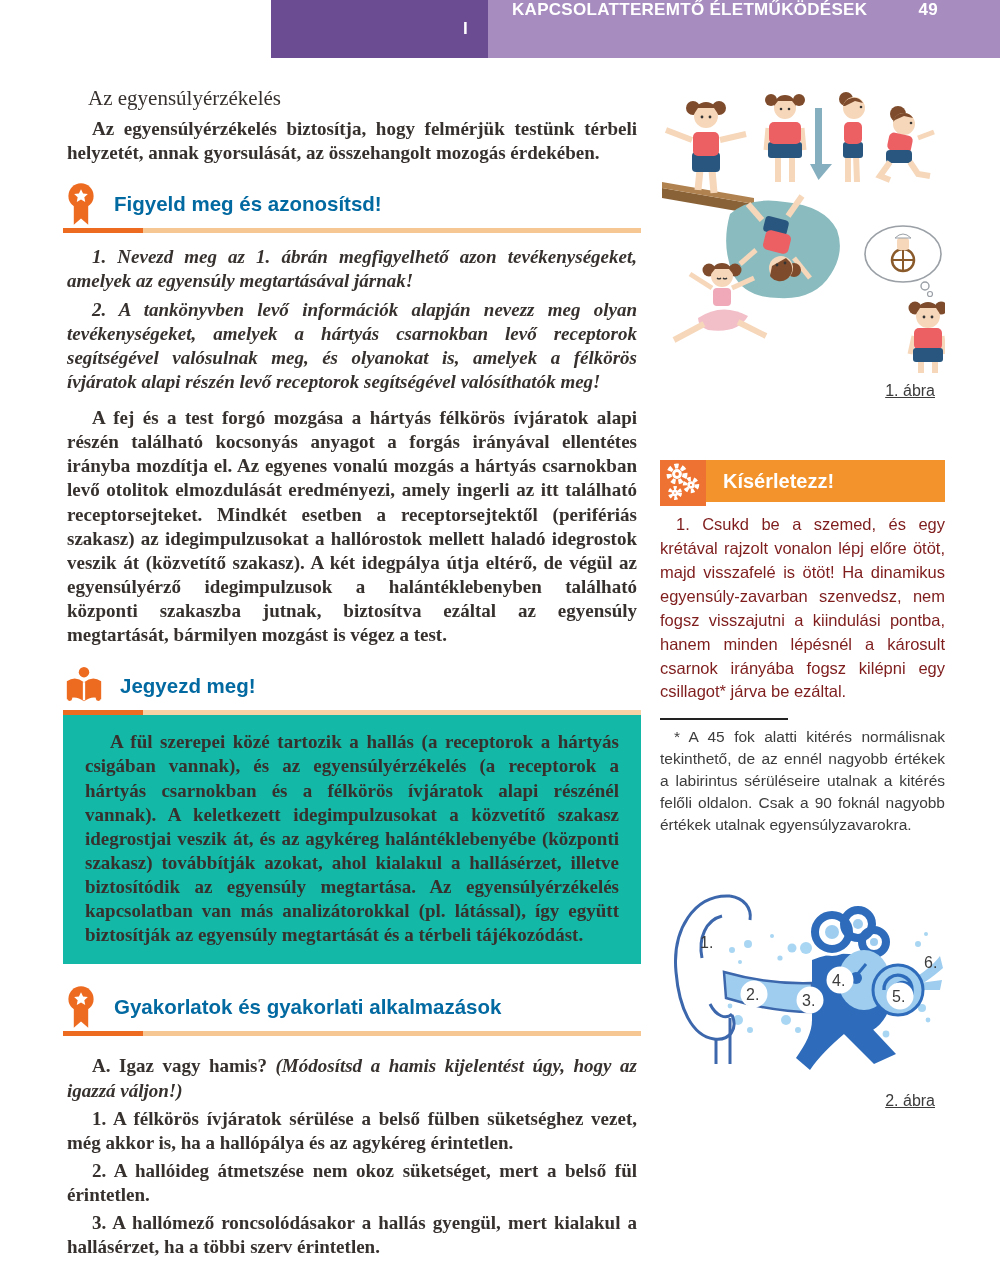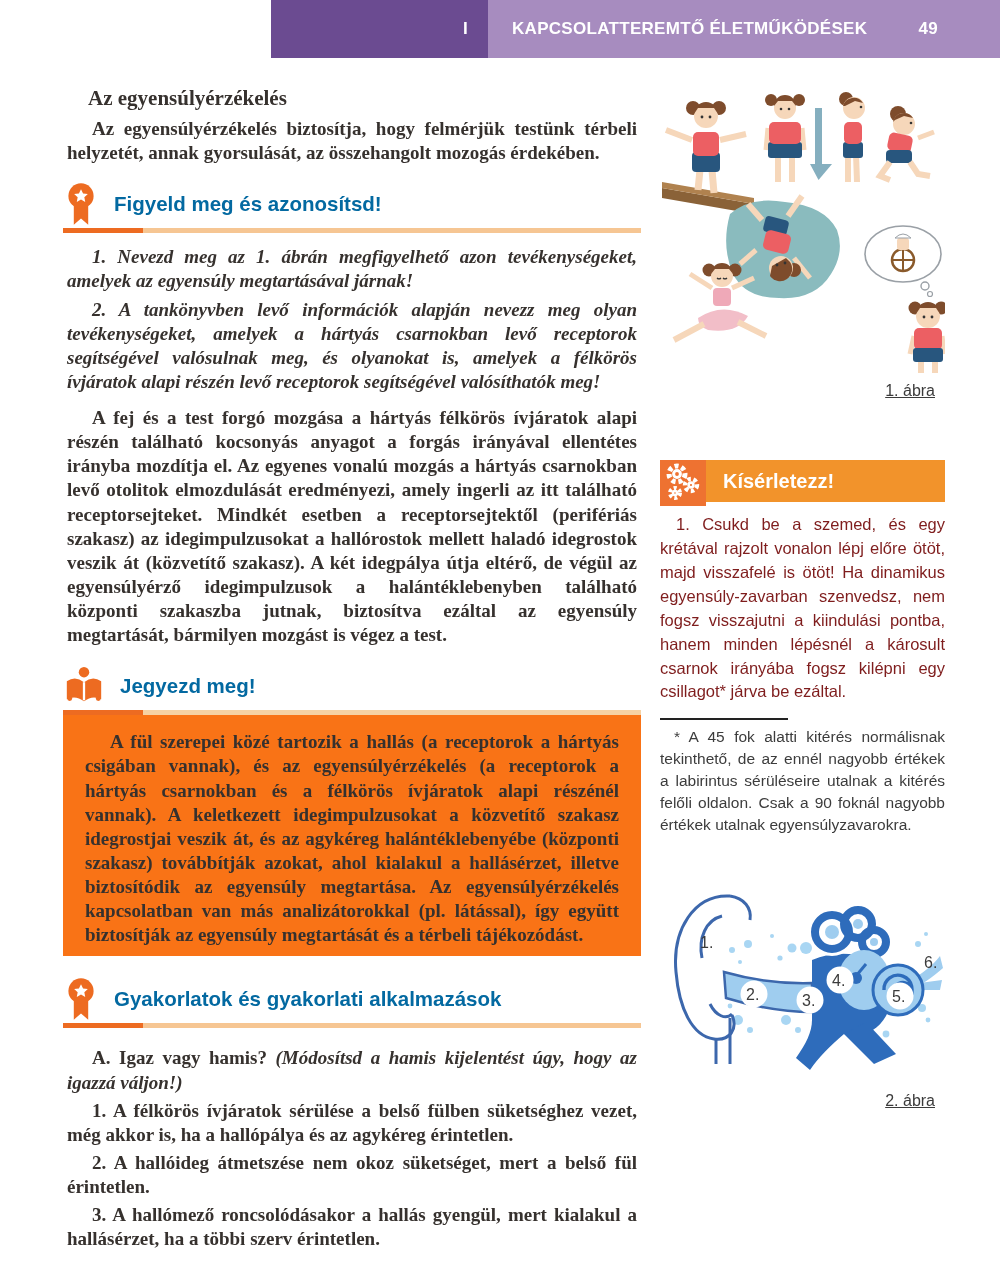--- a/index.html
+++ b/index.html
@@ -3,38 +3,38 @@
 <meta charset="utf-8">
 <style>
   html,body{margin:0;padding:0;background:#ffffff;}
   .page{position:relative;width:1000px;height:1268px;background:#fff;overflow:hidden;
         font-family:"Liberation Serif","DejaVu Serif",serif;color:#36312e;}
 
   
   .hdr-dark{position:absolute;left:271px;top:0;width:217px;height:58px;background:#6B4B91;
             display:flex;align-items:center;justify-content:flex-end;padding-right:20px;box-sizing:border-box;}
   .hdr-light{position:absolute;left:488px;top:0;width:512px;height:58px;background:#A78CBF;
-             display:flex;align-items:center;box-sizing:border-box;padding:0 62px 0 24px;justify-content:space-between;}
+             display:flex;box-sizing:border-box;padding:0 62px 0 24px;justify-content:space-between;}
   .hdr-txt{font-family:"Liberation Sans","DejaVu Sans",sans-serif;font-weight:bold;color:#fff;font-size:17px;letter-spacing:.3px;}
 
   
   .col-main{position:absolute;left:63px;top:86px;width:578px;}
   .col-side{position:absolute;left:660px;top:92px;width:285px;}
 
   
-  .title{font-size:21px;font-weight:bold;margin:0 0 6px 25px;}
+  .title{font-size:21px;font-weight:normal;margin:0 0 6px 25px;}
   p.body{font-size:19px;line-height:1.27;text-align:justify;margin:4px;font-weight:bold;}
   p.ind{text-indent:25px;}
   .italic{font-style:italic;}
   .feature-head{display:flex;align-items:center;gap:15px;margin-top:16px;height:46px;}
   .feature-head .label{font-family:"Liberation Sans","DejaVu Sans",sans-serif;font-weight:bold;
                        font-size:20.5px;color:#0369a1;}
   .rule{height:5px;margin-top:1px;background:linear-gradient(to right,#ED6B21 0 80px,#F6C693 80px 100%);}
   .rule.peachy{background:linear-gradient(to right,#ED6B21 0 80px,#F6D2A4 80px 100%);}
-  .membox{background:#f97316;padding:11px 18px 5px;box-sizing:border-box;}
+  .membox{background:#14b8a6;padding:11px 18px 13px;box-sizing:border-box;}
   .gap8{height:8px;} .gap4{height:4px;}
   .blist p{margin:0;line-height:1.42;}
 
   
   .caption{font-family:"Liberation Sans","DejaVu Sans",sans-serif;font-size:16px;color:#3b3b3b;
            text-align:right;padding-right:10px;margin-top:4px;text-decoration:underline;}
   .expbar{display:flex;height:42px;margin-top:60px;}
   .expbar .iconbox{width:46px;height:46px;background:#EE7231;flex:0 0 46px;position:relative;}
   .expbar .bartxt{flex:1;background:#F2932B;display:flex;align-items:center;padding-left:17px;
                   color:#fff;font-family:"Liberation Sans","DejaVu Sans",sans-serif;font-weight:bold;font-size:20px;}

